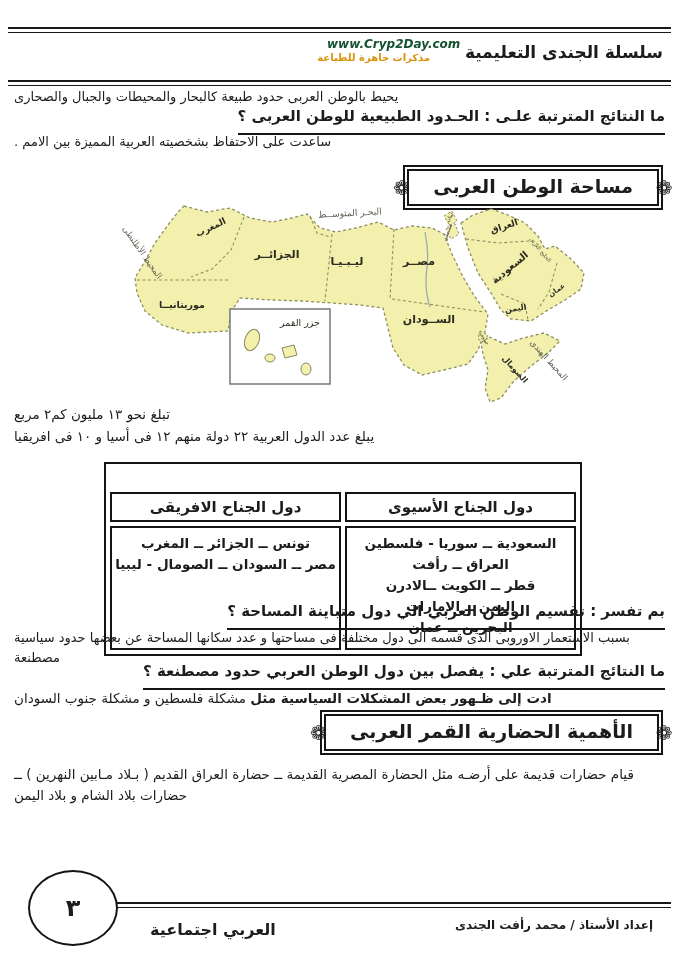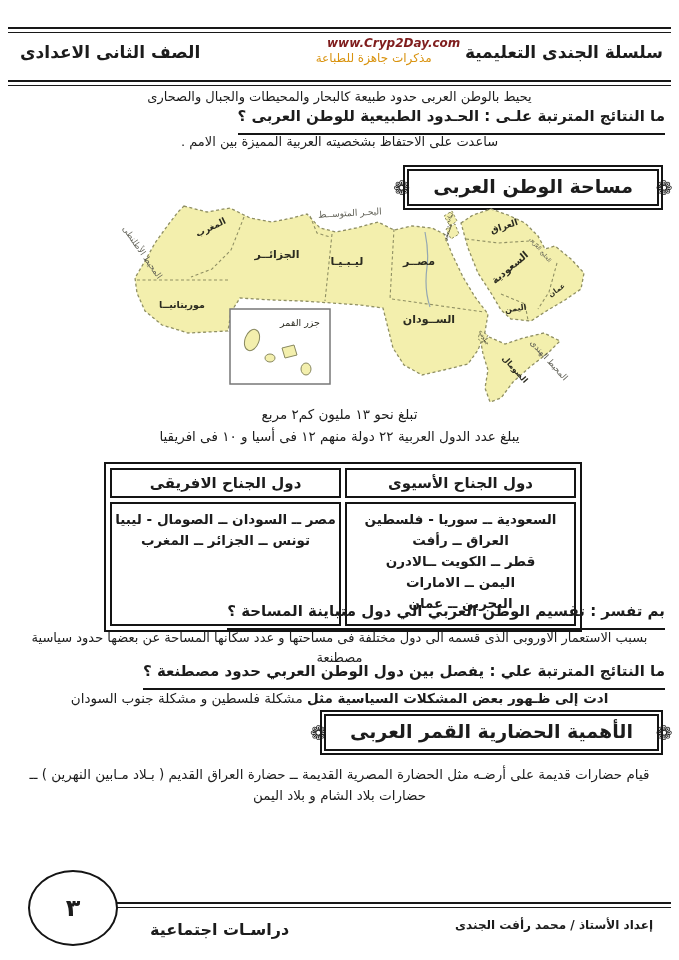--- a/index.html
+++ b/index.html
@@ -10,24 +10,24 @@
   }
   .rule{position:absolute;height:3px;border-top:2.5px solid #181818;border-bottom:1.8px solid #181818;}
   .rule-top{top:27px;left:8px;right:8px;}
   .rule-header{top:80px;left:8px;right:8px;}
   .rule-footer{top:902px;left:112px;right:8px;}
 
   .hdr-series{position:absolute;top:42px;right:16px;font-size:17px;font-weight:800;}
   .hdr-grade{position:absolute;top:42px;left:20px;font-size:17px;font-weight:800;}
   .logo{position:absolute;top:34px;left:282px;width:150px;display:flex;align-items:center;gap:5px;direction:ltr;}
   .logo-text{display:flex;flex-direction:column;align-items:center;line-height:1.25;}
-  .logo-url{color:#7f1d1d;font-weight:700;font-style:italic;font-size:12px;white-space:nowrap;margin-left:40px;}
-  .logo-sub{color:#d9930f;font-size:12px;font-weight:400;white-space:nowrap;}
-
-  .p{position:absolute;right:14px;left:14px;text-align:center;font-size:13px;}
+  .logo-url{color:#14532d;font-weight:700;font-style:italic;font-size:12px;white-space:nowrap;margin-left:40px;}
+  .logo-sub{color:#d9930f;font-size:10px;font-weight:700;white-space:nowrap;}
+
+  .p{position:absolute;right:14px;left:14px;text-align:left;font-size:13px;}
   .q{position:absolute;right:14px;left:14px;text-align:right;font-size:15px;font-weight:800;}
   .q .ul{border-bottom:2px solid #151515;padding-bottom:8px;}
   .lead-b{font-weight:800;}
 
   .sec-title{
     position:absolute;right:16px;border:6px double #141414;background:#fff;
     padding:4px 24px 7px;font-size:19px;font-weight:800;letter-spacing:.5px;
   }
   .sec-orn{position:absolute;top:50%;transform:translateY(-50%);font-size:20px;font-weight:400;}
   .orn-l{left:-16px;}
@@ -37,21 +37,21 @@
 
   .fact1{top:406px;font-size:13.5px;}
   .fact2{top:428px;font-size:13.5px;}
 
   .table-wrap{
     position:absolute;top:462px;left:104px;width:478px;
     border:2.5px solid #141414;padding:4px;
     display:grid;grid-template-columns:1fr 1fr;gap:4px;box-sizing:border-box;
   }
   .cell{border:2.5px solid #141414;text-align:center;font-weight:800;background:#fff;}
-  .cell-hd{font-size:15px;padding:4px 2px;}
+  .cell-hd{font-size:15px;padding:4px 2px;margin-top:24px;}
   .cell-bd{font-size:13.5px;padding:5px 2px 10px;line-height:1.55;}
   .cell-bd div{white-space:nowrap;}
 
   .q2{top:602px;}
   .a2{top:628px;line-height:1.5;}
   .q3{top:662px;}
   .a3{top:690px;font-size:13.5px;}
   .sec2{top:710px;}
   .civ{top:764px;line-height:1.55;font-size:13.5px;}
 
@@ -82,21 +82,20 @@
       <polygon points="15,19 3,17 22,31" fill="#f0a31a"></polygon>
       <polygon points="22,31 30,24 19,21" fill="#3b58c4"></polygon>
       <polygon points="30,3 20,14 26,16" fill="#e03a3a"></polygon>
     </svg>
     <div class="logo-text">
       <div class="logo-url">www.Cryp2Day.com</div>
       <div class="logo-sub">مذكرات جاهزة للطباعة</div>
     </div>
   </div>
 
-  <div class="hdr-grade">الصف الثانى الاعدادى</div>
 
   <div class="rule rule-header"></div>
 
   <div class="p" style="top:89px">يحيط بالوطن العربى حدود طبيعة كالبحار والمحيطات والجبال والصحارى</div>
 
   <div class="q" style="top:107px">
     <span class="ul">ما النتائج المترتبة علـى : الحـدود الطبيعية للوطن العربى ؟</span>
   </div>
 
   <div class="p" style="top:134px">ساعدت على الاحتفاظ بشخصيته العربية المميزة بين الامم .</div>
@@ -162,22 +161,22 @@
     <div class="cell cell-hd">دول الجناح الأسيوى</div>
     <div class="cell cell-hd">دول الجناح الافريقى</div>
     <div class="cell cell-bd">
       <div>السعودية ــ سوريا - فلسطين</div>
       <div>العراق ــ رأفت</div>
       <div>قطر ــ الكويت ــالادرن</div>
       <div>اليمن ــ الامارات</div>
       <div>البحرين ــ عمان</div>
     </div>
     <div class="cell cell-bd">
+      <div>تونس ــ الجزائر ــ المغرب</div>
       <div>مصر ــ السودان ــ الصومال - ليبيا</div>
-      <div>تونس ــ الجزائر ــ المغرب</div>
     </div>
   </div>
 
   <div class="q q2">
     <span class="ul">بم تفسر : تقسيم الوطن العربي الي دول متباينة المساحة ؟</span>
   </div>
   <div class="p a2">بسبب الاستعمار الاوروبى الذى قسمه الى دول مختلفة فى مساحتها و عدد سكانها المساحة عن بعضها حدود سياسية مصطنعة</div>
 
   <div class="q q3">
     <span class="ul">ما النتائج المترتبة علي : يفصل بين دول الوطن العربي حدود مصطنعة ؟</span>
@@ -191,16 +190,16 @@
     <span>الأهمية الحضارية القمر العربى</span>
     <span class="sec-orn orn-r">❁</span>
   </div>
 
   <div class="p civ">قيام حضارات قديمة على أرضـه مثل الحضارة المصرية القديمة ــ  حضارة العراق القديم ( بـلاد مـابين النهرين ) ــ حضارات بلاد الشام و بلاد اليمن</div>
 
   <div class="rule rule-footer"></div>
   <div class="page-circle">
     <span>٣</span>
   </div>
-  <div class="ftr-subject">دراسـات اجتماعية</div>
+  <div class="ftr-subject">العربي اجتماعية</div>
   <div class="ftr-author">إعداد الأستاذ / محمد رأفت الجندى</div>
 
 </div>
 
 </body></html>

